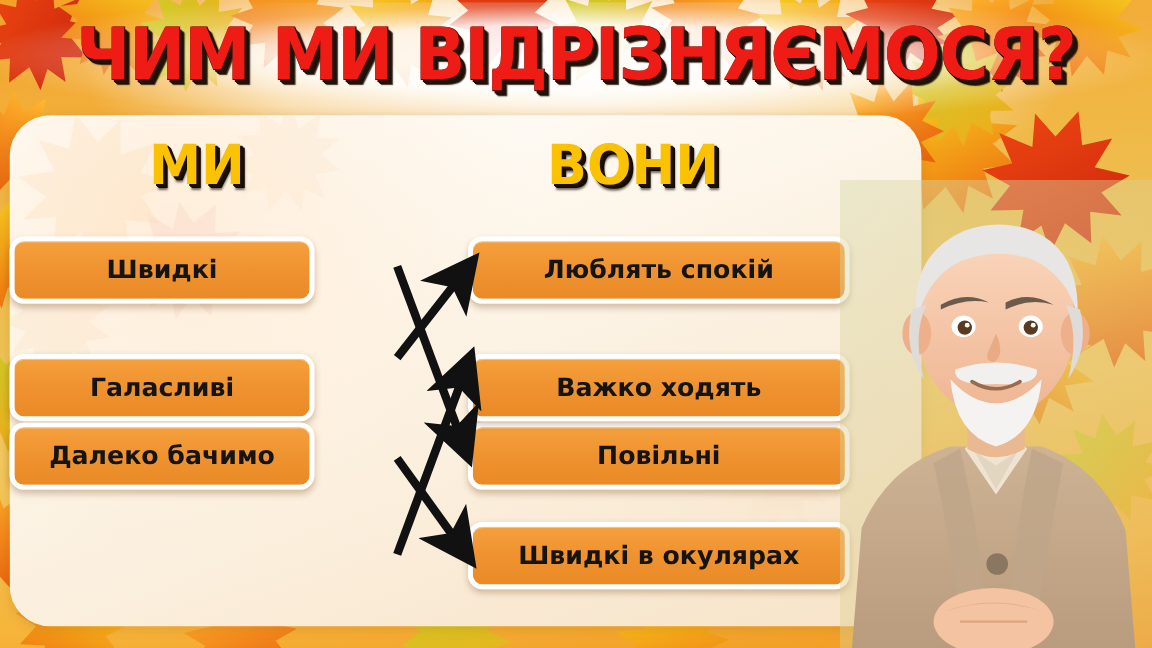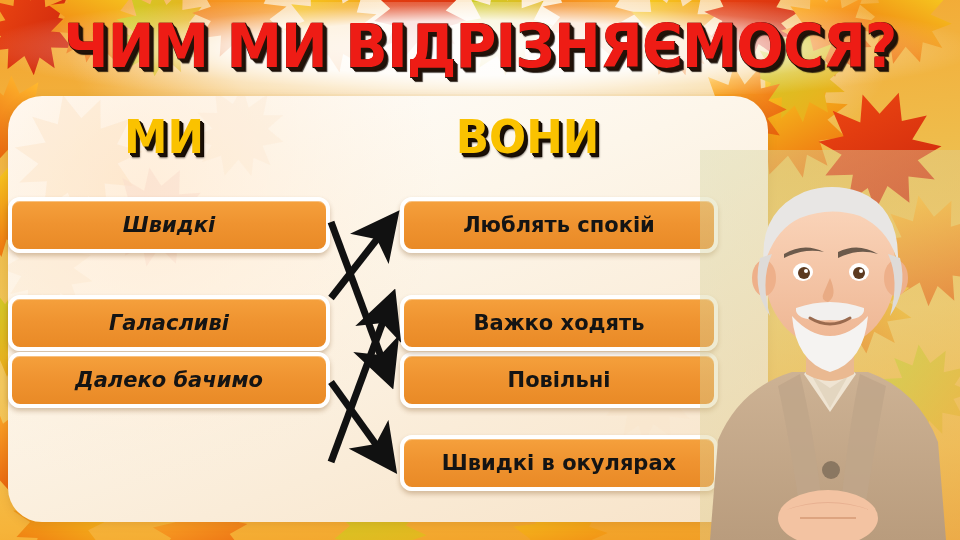--- a/index.html
+++ b/index.html
@@ -121,22 +121,22 @@
     align-items: center;
     justify-content: center;
   }
   .pill span {
     font-family: "DejaVu Sans", sans-serif;
     font-weight: 700;
     font-size: 21px;
     color: #141414;
     white-space: nowrap;
   }
-  .col-left  { left: 8px;  width: 322px; font-style: italic; }
-  .col-right { left: 400px; width: 318px; }
+  .col-left  { left: 8px;  width: 254px; }
+  .col-right { left: 390px; width: 318px; }
   .row-1 { top: 197px; }
   .row-2 { top: 271px; margin-top: 24px; }
   .row-3 { top: 352px; }
   .row-4 { top: 435px; }
   .col-right.row-4 { top: 435px; }
 
   
   #arrows {
     position: absolute;
     left: 0; top: 0; width: 960px; height: 540px;

